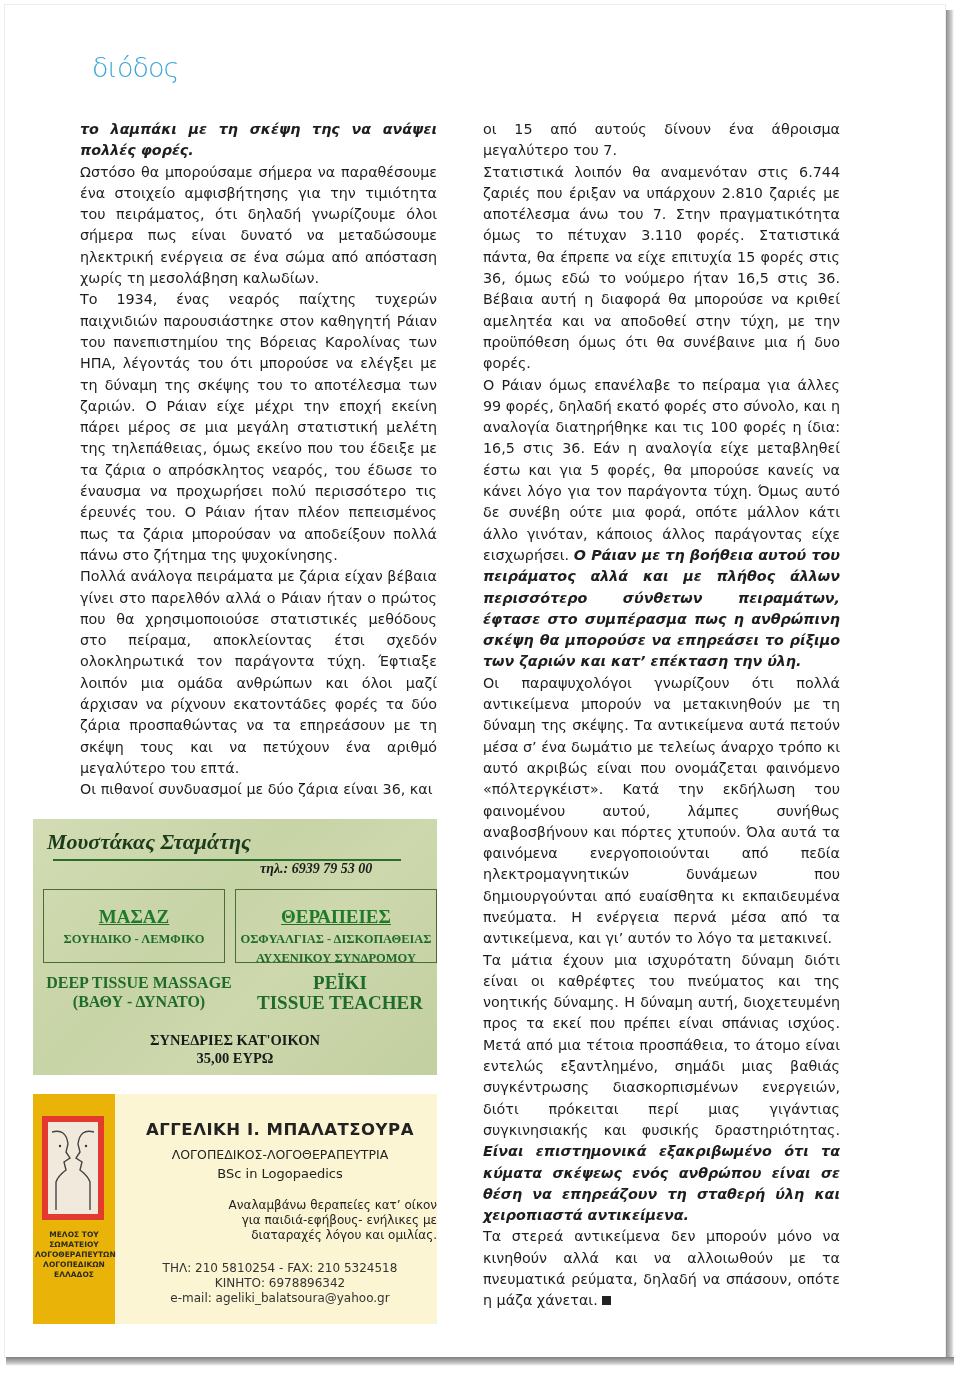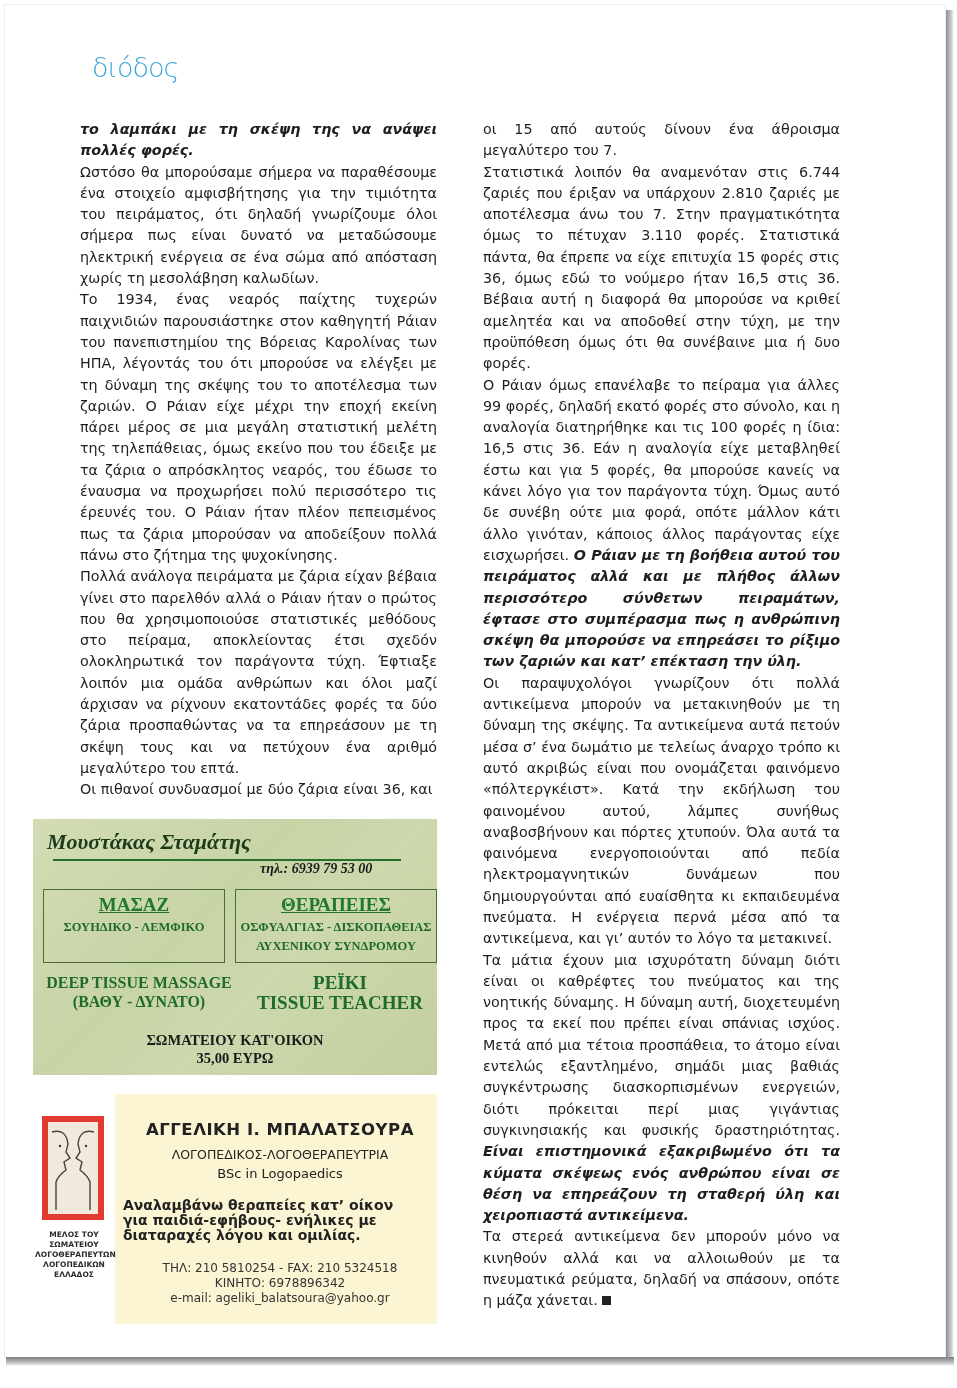--- a/index.html
+++ b/index.html
@@ -23,36 +23,36 @@
   
   .ad1 { position:absolute; left:33px; top:819px; width:404px; height:256px;
          background:linear-gradient(135deg,#d3dcb4 0%,#c7d4a6 40%,#cdd8ac 60%,#c2cfa0 100%);
          font-family:"Liberation Serif", serif; color:#1f6b2a; }
   .ad1 .name { position:absolute; left:14px; top:10px; font-size:22px; font-style:italic; font-weight:bold; color:#1b3b1b; }
   .ad1 .name-line { position:absolute; left:20px; top:40px; width:348px; height:2px; background:#2a6d2a; }
   .ad1 .phone { position:absolute; left:227px; top:42px; font-size:14px; font-style:italic; font-weight:bold; color:#1b1b1b; }
   .ad1 .box { position:absolute; border:1px solid #4d6a3a; text-align:center; font-weight:bold; }
   .ad1 .box-a { left:10px; top:70px; width:180px; height:72px; }
   .ad1 .box-b { left:202px; top:70px; width:200px; height:72px; }
-  .ad1 .box h3 { margin:4px 0 0; font-size:19px; color:#1f7a2a; text-decoration:underline; text-decoration-color:#2a6d2a; }
+  .ad1 .box h3 { margin:16px 0 0; font-size:19px; color:#1f7a2a; text-decoration:underline; text-decoration-color:#2a6d2a; }
   .ad1 .box div { font-size:12.5px; line-height:16px; color:#1f6b2a; margin-top:3px; }
   .ad1 .deep { position:absolute; left:6px; top:154px; width:200px; text-align:center; font-size:16px; line-height:19px; font-weight:bold; color:#1f6b2a; }
   .ad1 .reiki { position:absolute; left:214px; top:154px; width:186px; text-align:center; font-size:19px; line-height:20px; font-weight:bold; color:#1f6b2a; }
   .ad1 .sessions { position:absolute; left:0; top:212px; width:404px; text-align:center; font-size:14.5px; line-height:18px; font-weight:bold; color:#1a1a1a; }
 
   
   .ad2 { position:absolute; left:33px; top:1094px; width:404px; height:230px; background:#fbf5d3; }
-  .ad2 .side { position:absolute; left:0; top:0; width:82px; height:230px; background:#ffffff; }
+  .ad2 .side { position:absolute; left:0; top:0; width:82px; height:230px; background:#eab308; }
   .ad2 .stamp { position:absolute; left:9px; top:22px; width:62px; height:104px; background:#e33a2f; padding:0; }
   .ad2 .stamp-inner { position:absolute; left:6px; top:6px; width:50px; height:92px; background:#f1eadc; }
   .ad2 .member { position:absolute; left:2px; top:136px; width:78px; text-align:center; font-size:7.5px; line-height:10px; font-weight:bold; color:#2a2a2a; }
   .ad2 .title { position:absolute; left:90px; top:26px; width:314px; text-align:center; font-size:16.5px; font-weight:bold; color:#222; letter-spacing:.5px; }
   .ad2 .sub { position:absolute; left:90px; top:53px; width:314px; text-align:center; font-size:12.5px; color:#222; }
   .ad2 .bsc { position:absolute; left:90px; top:72px; width:314px; text-align:center; font-size:13px; color:#222; }
-  .ad2 .desc { position:absolute; left:90px; top:104px; width:314px; text-align:left; font-size:14px; line-height:15px; font-weight:bold; color:#222; }
+  .ad2 .desc { position:absolute; left:90px; top:104px; width:314px; text-align:right; font-size:12px; line-height:15px; font-weight:normal; color:#222; }
   .ad2 .contact { position:absolute; left:90px; top:167px; width:314px; text-align:center; font-size:12px; line-height:15px; color:#333; }
 </style>
 </head>
 <body>
 
 <div class="page"></div>
 <div class="shadow-right"></div>
 <div class="shadow-bottom"></div>
 
 <div class="logo">διόδος</div>
@@ -89,21 +89,21 @@
   </div>
   <div class="deep">
     <div>DEEP TISSUE MASSAGE</div>
     <div>(ΒΑΘΥ - ΔΥΝΑΤΟ)</div>
   </div>
   <div class="reiki">
     <div>ΡΕΪΚΙ</div>
     <div>TISSUE TEACHER</div>
   </div>
   <div class="sessions">
-    <div>ΣΩΜΑΤΕΙΟΥ ΚΑΤ'ΟΙΚΟΝ</div>
+    <div>ΣΥΝΕΔΡΙΕΣ ΚΑΤ'ΟΙΚΟΝ</div>
     <div>35,00 ΕΥΡΩ</div>
   </div>
 </div>
 
 <div class="ad2">
   <div class="side">
     <div class="stamp">
       <div class="stamp-inner">
         <svg width="50" height="92" viewBox="0 0 50 92">
           <path d="M4 10 Q18 6 20 22 L18 30 L22 36 L16 40 L18 48 Q10 54 8 60 L8 88" fill="none" stroke="#444" stroke-width="1.4"></path>

